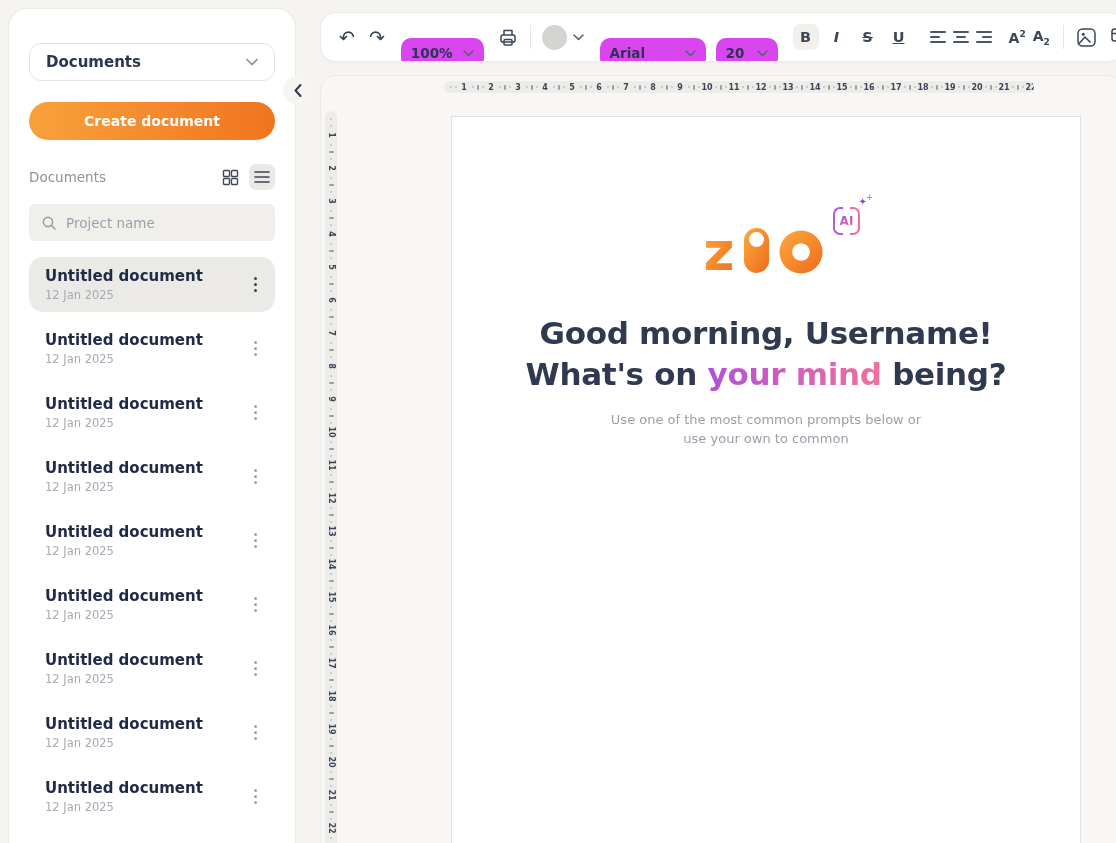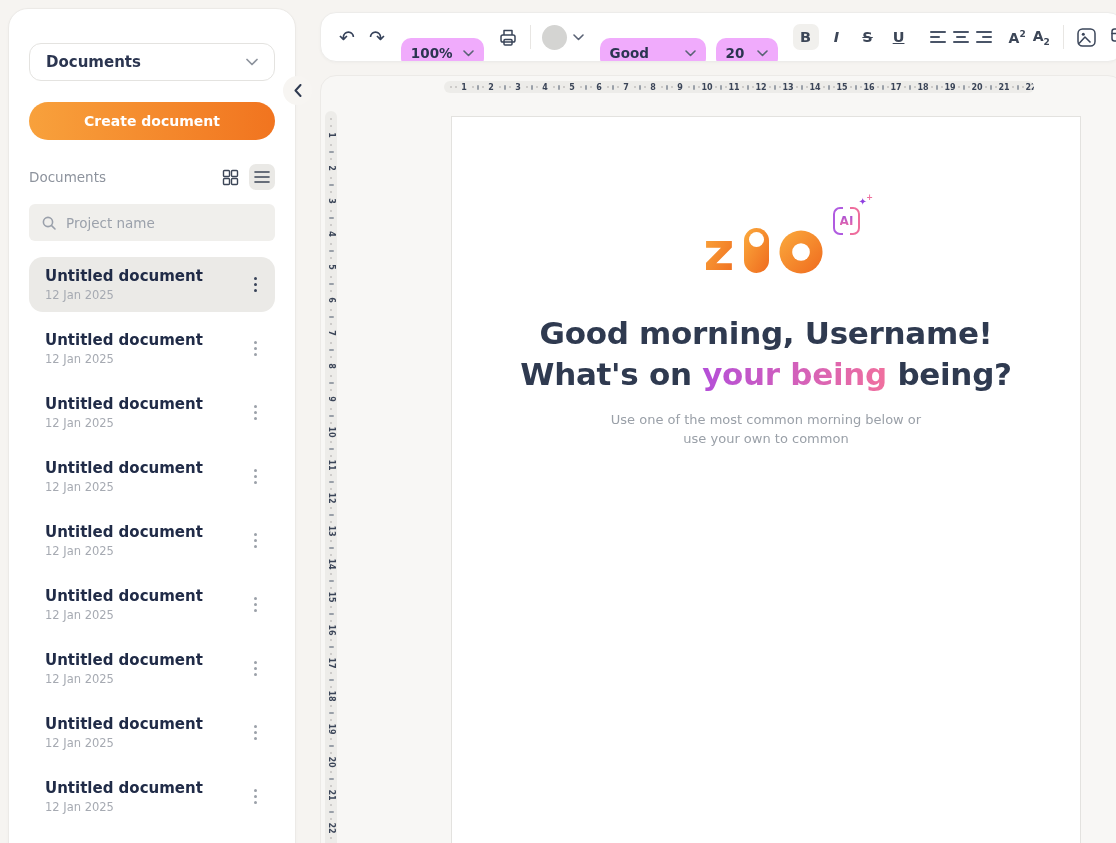--- a/index.html
+++ b/index.html
@@ -45,21 +45,21 @@
                   justify-content:center; cursor:pointer; z-index:6; }
 
   
   .toolbar { position:absolute; left:320px; top:12px; width:804px; height:50px;
              background:#fff; border:1px solid #edecea; border-radius:16px;
              display:flex; align-items:center; padding:0 14px; overflow:hidden;
              box-shadow:0 1px 3px rgba(0,0,0,.03); white-space:nowrap; }
   .tbtn { display:flex; align-items:center; justify-content:center; cursor:pointer;
           color:#36425a; flex:none; }
   .arrow-glyph { font-size:19px; line-height:1; color:#36425a; }
-  .pill { background:#f0abfc; border-radius:10px; height:30px; display:flex; align-items:center;
+  .pill { background:#d946ef; border-radius:10px; height:30px; display:flex; align-items:center;
           padding:0 10px; gap:10px; cursor:pointer; flex:none;margin-top:32px; }
   .pill .pv { font-size:13.5px; font-weight:600; color:#2b3550; }
   .tdiv { width:1px; height:24px; background:#e8e6e3; flex:none; }
   .swatch { width:25px; height:25px; border-radius:50%; background:#d4d4d2; flex:none; }
   .fmt { width:26px; height:26px; border-radius:7px; display:flex; align-items:center;
          justify-content:center; font-size:14.5px; font-weight:600; color:#3c4657; cursor:pointer; flex:none; }
   .fmt.active { background:#f1f0ed; }
   .fmt.it { font-style:italic; }
   .fmt.st { text-decoration:line-through; }
   .fmt.un { text-decoration:underline; }
@@ -291,21 +291,21 @@
   <span class="tdiv" style="margin-left:12px"></span>
 
   <span class="tbtn" style="margin-left:11px; gap:6px">
     <span class="swatch"></span>
     <svg class="icon" width="11" height="7" viewBox="0 0 11 7">
         <polyline points="1,1 5.5,5.5 10,1" fill="none" stroke="#5a6375" stroke-width="1.6" stroke-linecap="round" stroke-linejoin="round"></polyline>
       </svg>
   </span>
 
   <span class="pill" style="margin-left:16px; width:106px">
-    <span class="pv">Good</span>
+    <span class="pv">Arial</span>
     <svg class="icon" style="margin-left:auto" width="11" height="7" viewBox="0 0 11 7">
         <polyline points="1,1 5.5,5.5 10,1" fill="none" stroke="#5a6375" stroke-width="1.6" stroke-linecap="round" stroke-linejoin="round"></polyline>
       </svg>
   </span>
 
   <span class="pill" style="margin-left:10px; width:62px">
     <span class="pv">20</span>
     <svg class="icon" style="margin-left:auto" width="11" height="7" viewBox="0 0 11 7">
         <polyline points="1,1 5.5,5.5 10,1" fill="none" stroke="#5a6375" stroke-width="1.6" stroke-linecap="round" stroke-linejoin="round"></polyline>
       </svg>
@@ -555,21 +555,21 @@
       </svg>
       <span class="ai-badge">
         <span class="ai-txt">AI</span>
         <span class="sparkle">✦</span>
         <span class="sparkle-plus">+</span>
       </span>
     </div>
 
     <h1 class="greeting">
       <span>Good morning, Username!</span><br>
-      <span>What's on </span><span class="hl">your being</span><span> being?</span>
+      <span>What's on </span><span class="hl">your mind</span><span> being?</span>
     </h1>
 
     <p class="subtitle">
-      <span>Use one of the most common morning below or</span><br>
+      <span>Use one of the most common prompts below or</span><br>
       <span>use your own to common</span>
     </p>
   </div>
 </div>
 
 </body></html>

